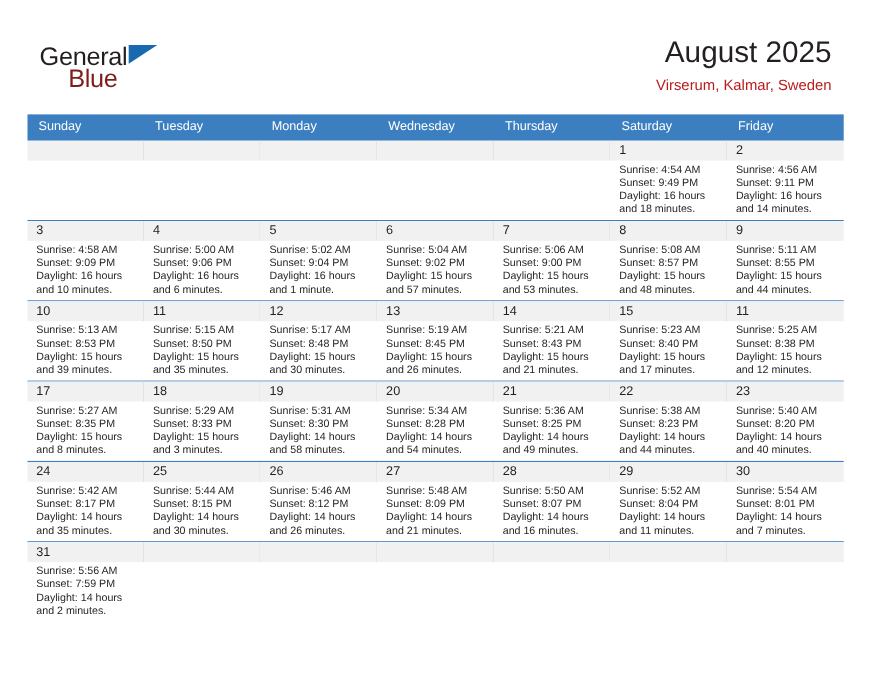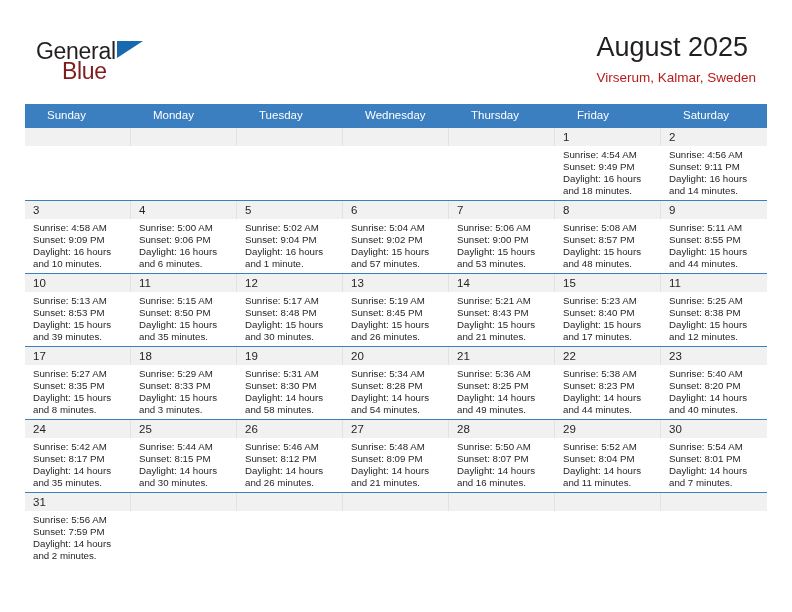--- a/index.html
+++ b/index.html
@@ -61,20 +61,21 @@
     font-size: 23px;
     letter-spacing: -0.3px;
     color: #7f1d1d;
     font-family: "Liberation Sans", sans-serif;
   }
 
   .title-block {
     position: absolute;
     right: 36px;
     top: 30px;
+    text-align: right;
   }
   .cal-title {
     font-size: 27px;
     color: #231f20;
     line-height: 34px;
     white-space: nowrap;
   }
   .cal-subtitle {
     font-size: 13.5px;
     color: #b91c1c;
@@ -91,21 +92,21 @@
     width: 742px;
   }
   .weekday-row {
     display: flex;
     width: 742px;
     background: #3b7fc0;
   }
   .weekday {
     flex: 1 1 0;
     box-sizing: border-box;
-    padding: 4px 0 5px 22px;
+    padding: 4px 0 5px 10px;
     font-size: 11.5px;
     color: #ffffff;
     line-height: 15px;
     white-space: nowrap;
   }
 
   .week-row {
     display: flex;
     width: 742px;
     border-top: 1px solid #3b7fc0;
@@ -169,26 +170,26 @@
       <div class="cal-title">August 2025</div>
       <div class="cal-subtitle">Virserum, Kalmar, Sweden</div>
     </div>
 
   </div>
 
   <div class="calendar">
 
     <div class="weekday-row">
       <div class="weekday">Sunday</div>
+      <div class="weekday">Tuesday</div>
       <div class="weekday">Monday</div>
-      <div class="weekday">Tuesday</div>
       <div class="weekday">Wednesday</div>
       <div class="weekday">Thursday</div>
+      <div class="weekday">Saturday</div>
       <div class="weekday">Friday</div>
-      <div class="weekday">Saturday</div>
     </div>
 
     <div id="weeks-container">
         <div class="week-row">
           <div class="day-cell empty">
     <div class="day-num-strip"></div>
     <div class="day-body">
       <div></div>
       <div></div>
       <div></div>

